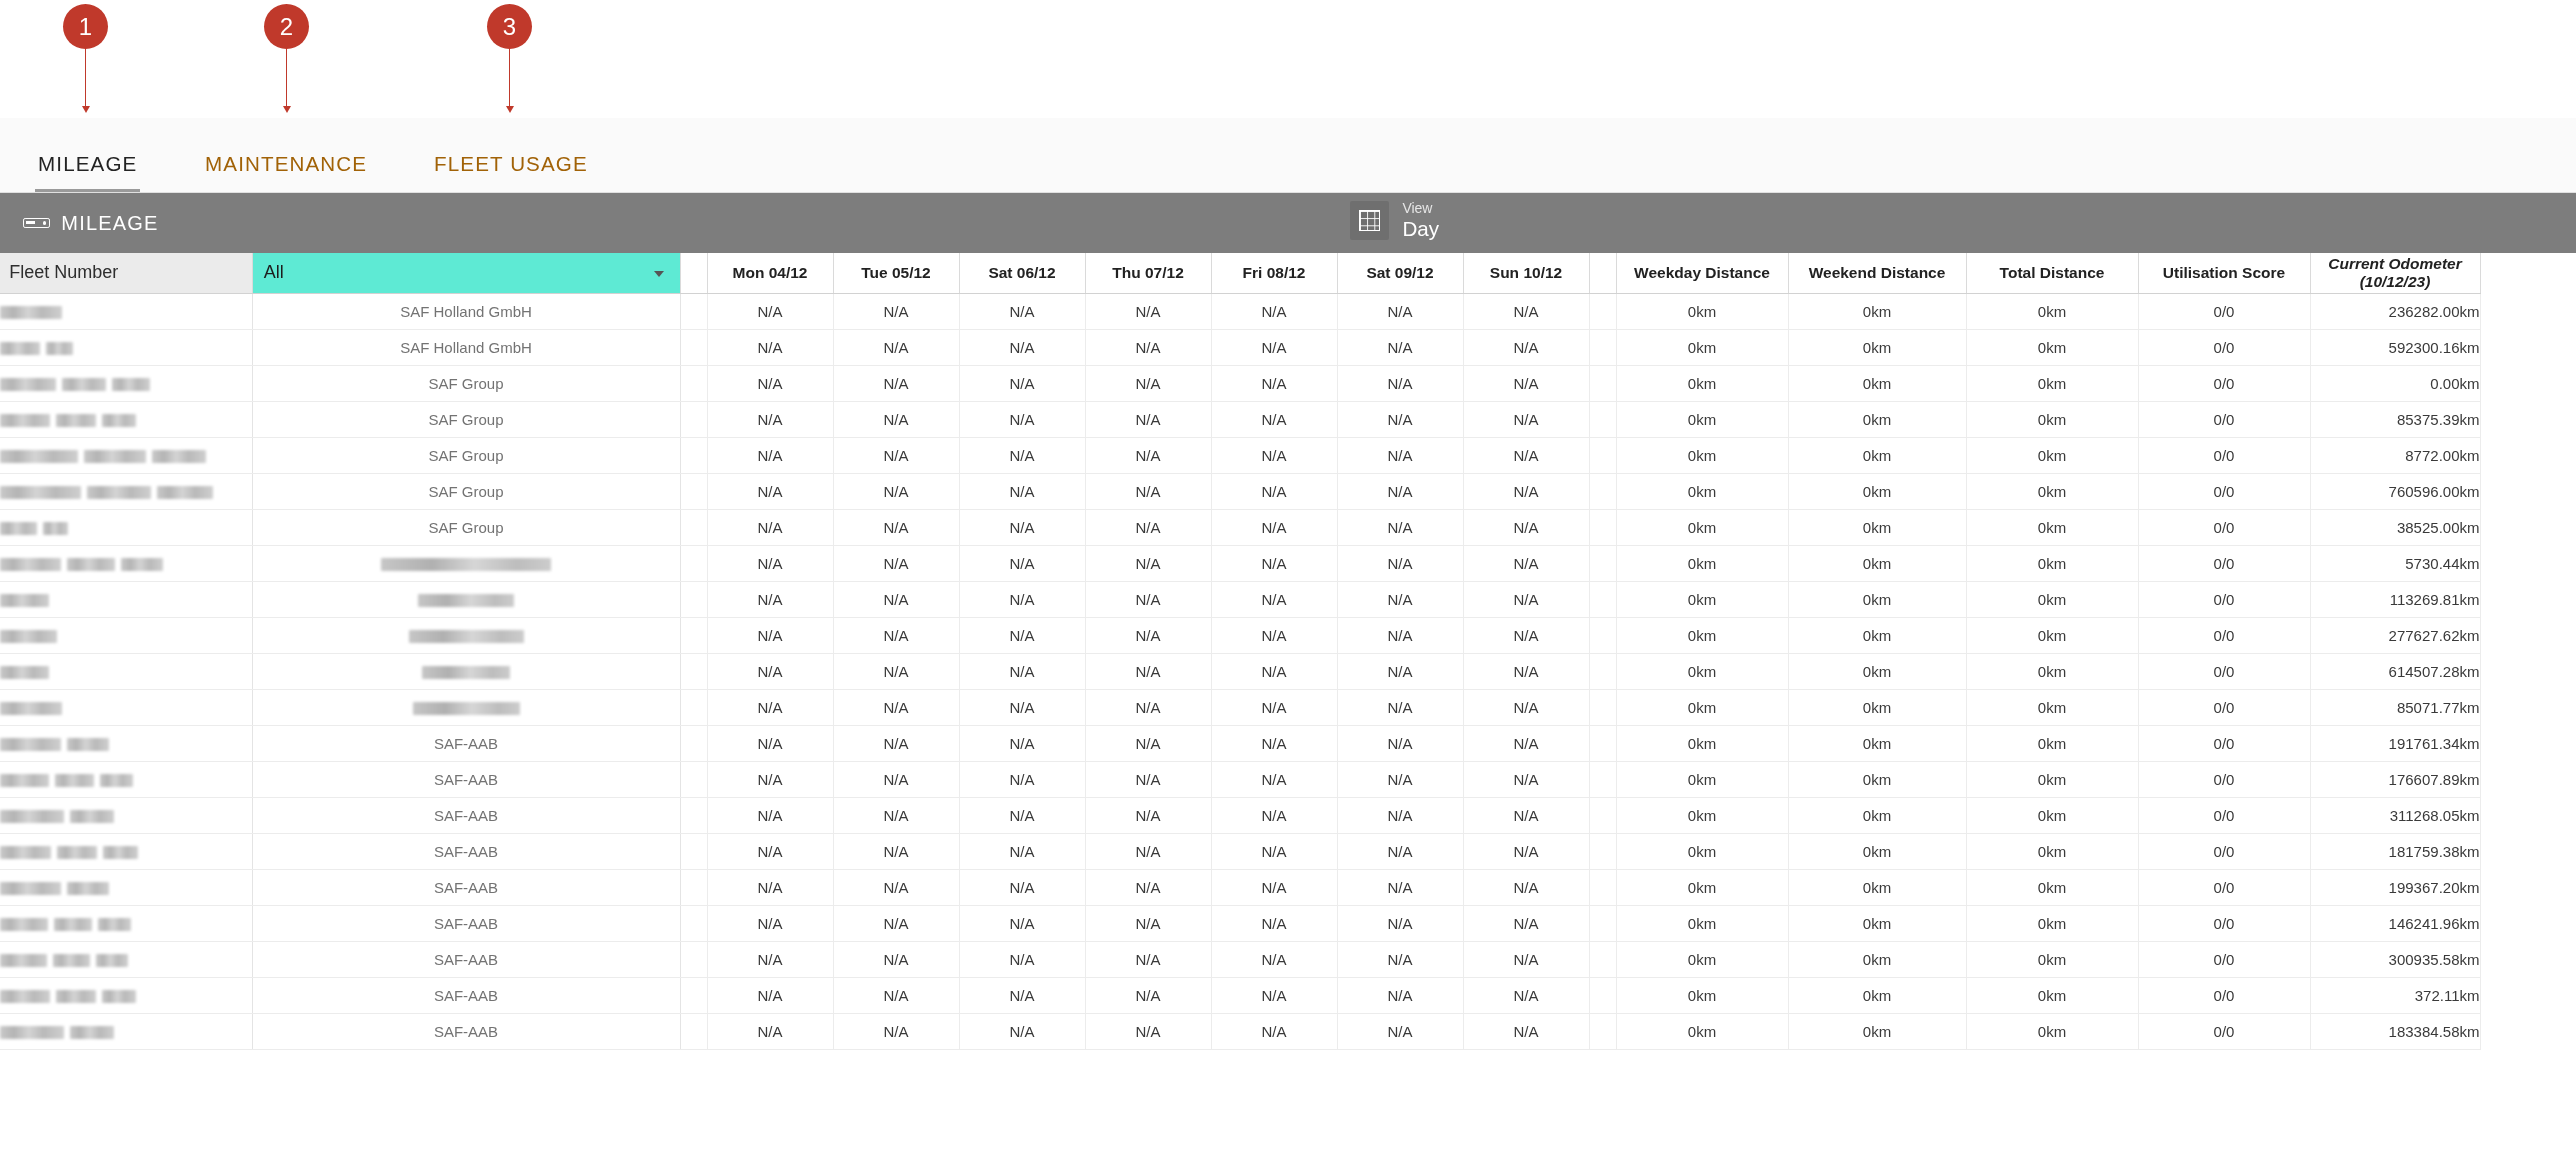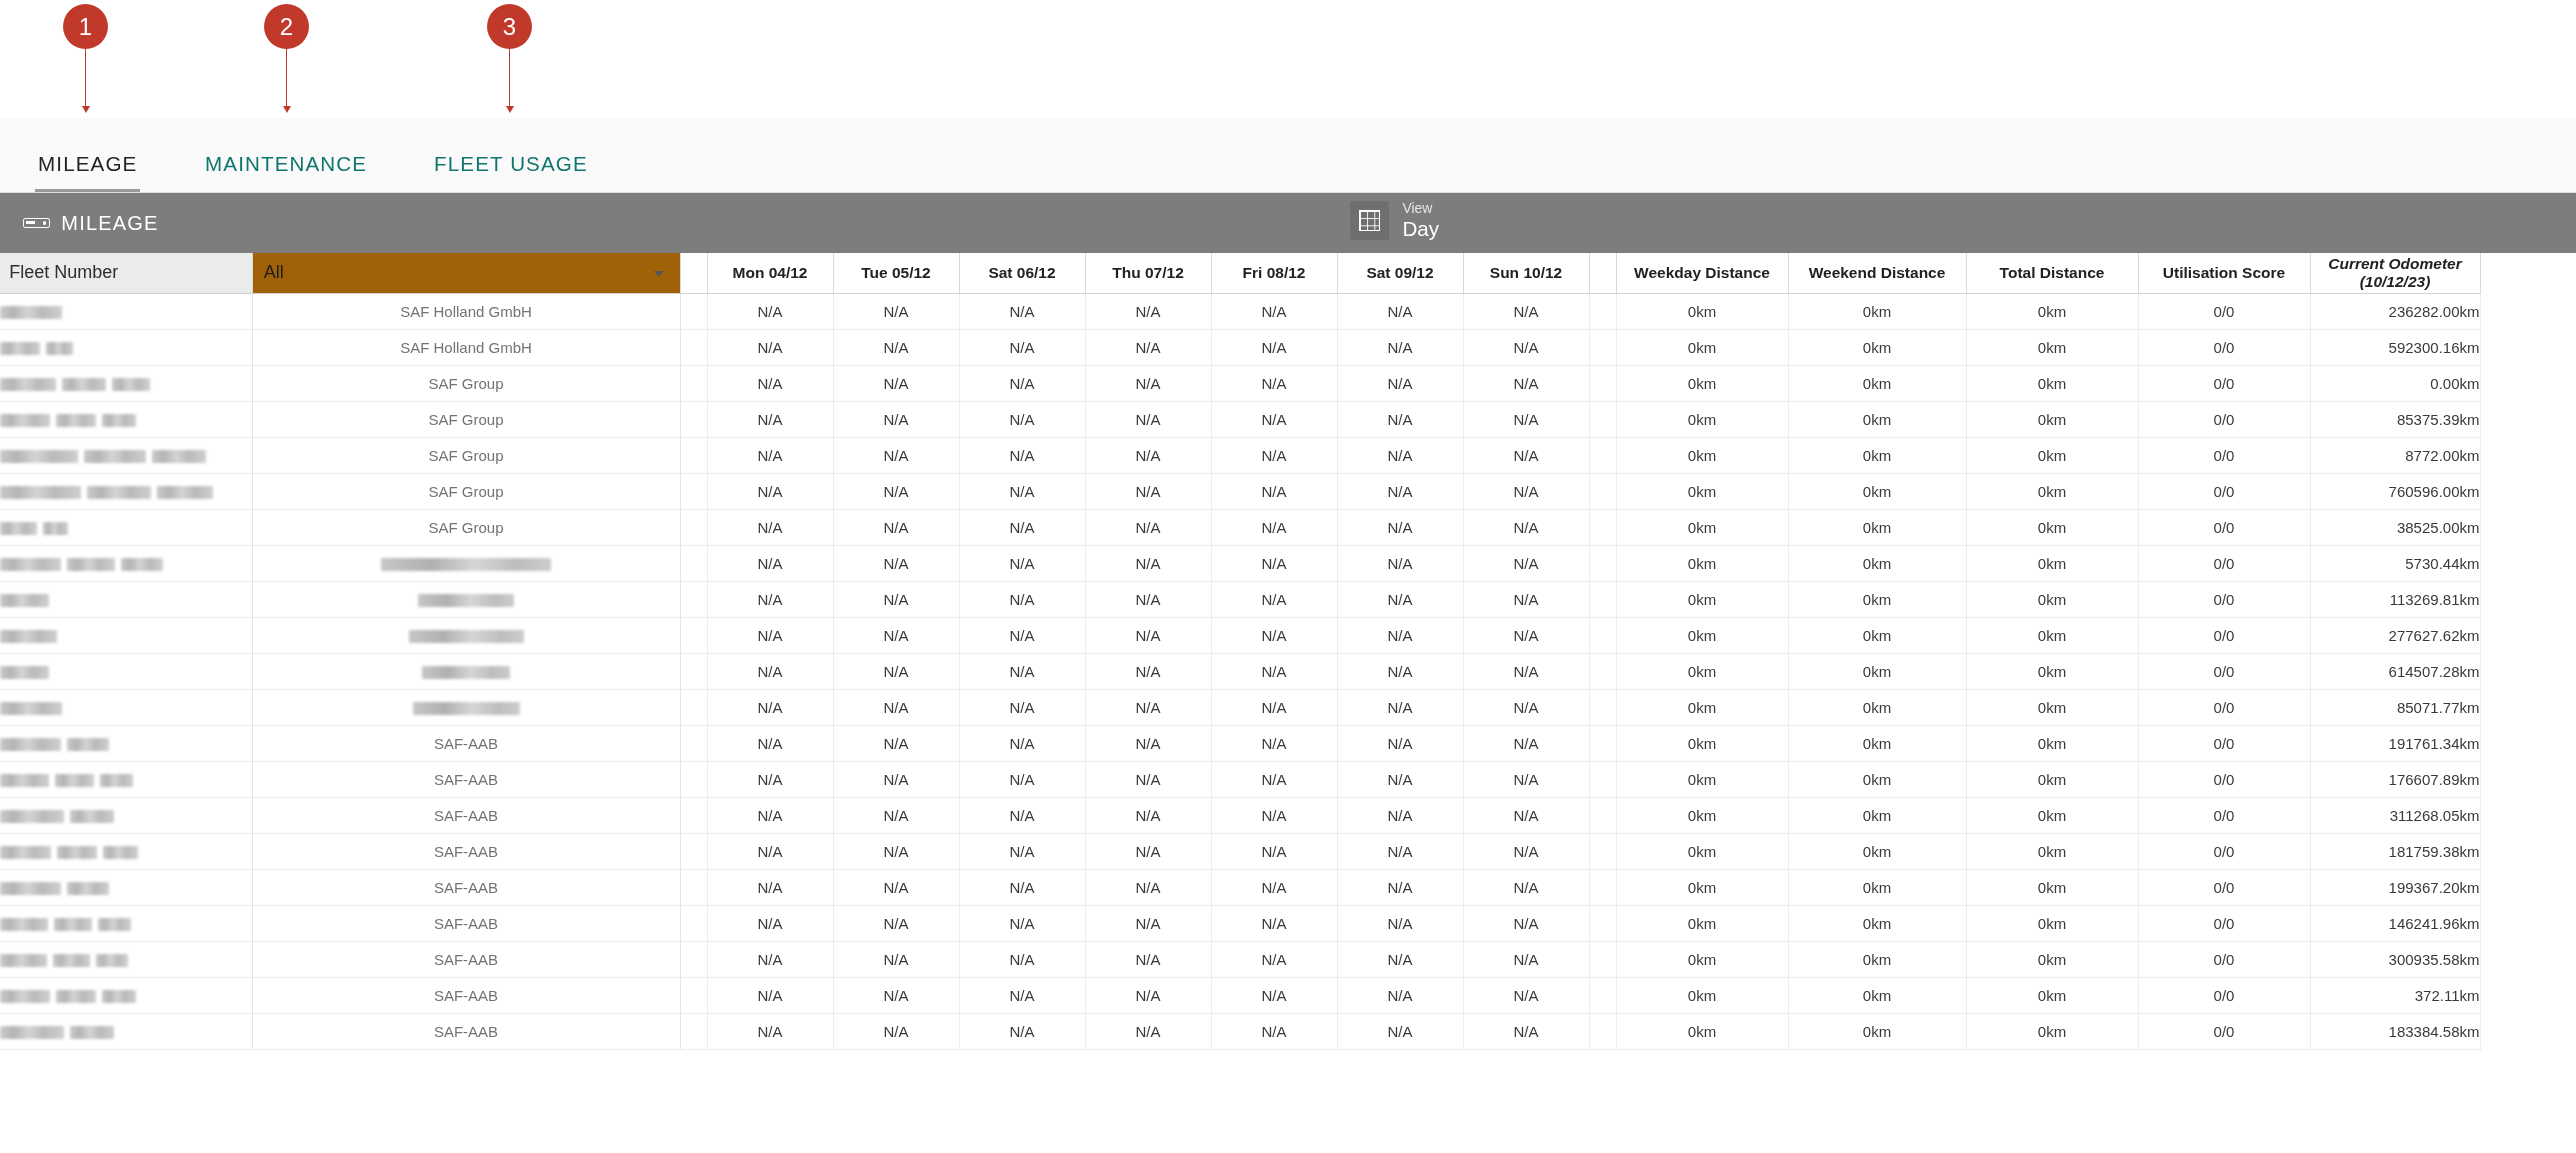--- a/index.html
+++ b/index.html
@@ -67,21 +67,21 @@
     border-bottom: 0.5px solid #e0e0e0;
     box-sizing: border-box;
   }
   .tab {
     position: absolute;
     bottom: 0;
     height: 56px;
     line-height: 56px;
     font-size: 20.6px;
     letter-spacing: 1.1px;
-    color: #0f766e;
+    color: #a16207;
     padding: 0 3.1px;
     box-sizing: border-box;
   }
   .tab.active {
     border-bottom: 3.1px solid #9a9a9a;
     color: #232323;
   }
 
   
   .header {
@@ -226,21 +226,21 @@
     background: #ebebeb;
     color: #2e2e2e;
     font-size: 18px;
     text-align: left;
     padding-left: 9.3px !important;
     border-right: 0.5px solid #dadada;
     border-bottom: 0.5px solid #d2d2d2;
     font-weight: normal;
   }
   .group-head {
-    background: #a16207;
+    background: #5eead4;
     border-right: 0.5px solid #dadada;
     border-bottom: 0.5px solid #d2d2d2;
     position: relative;
     text-align: left;
     padding-left: 11.3px !important;
     font-size: 18px;
     color: #1d1d1d;
     font-weight: normal;
   }
   .group-head .sel-caret {

